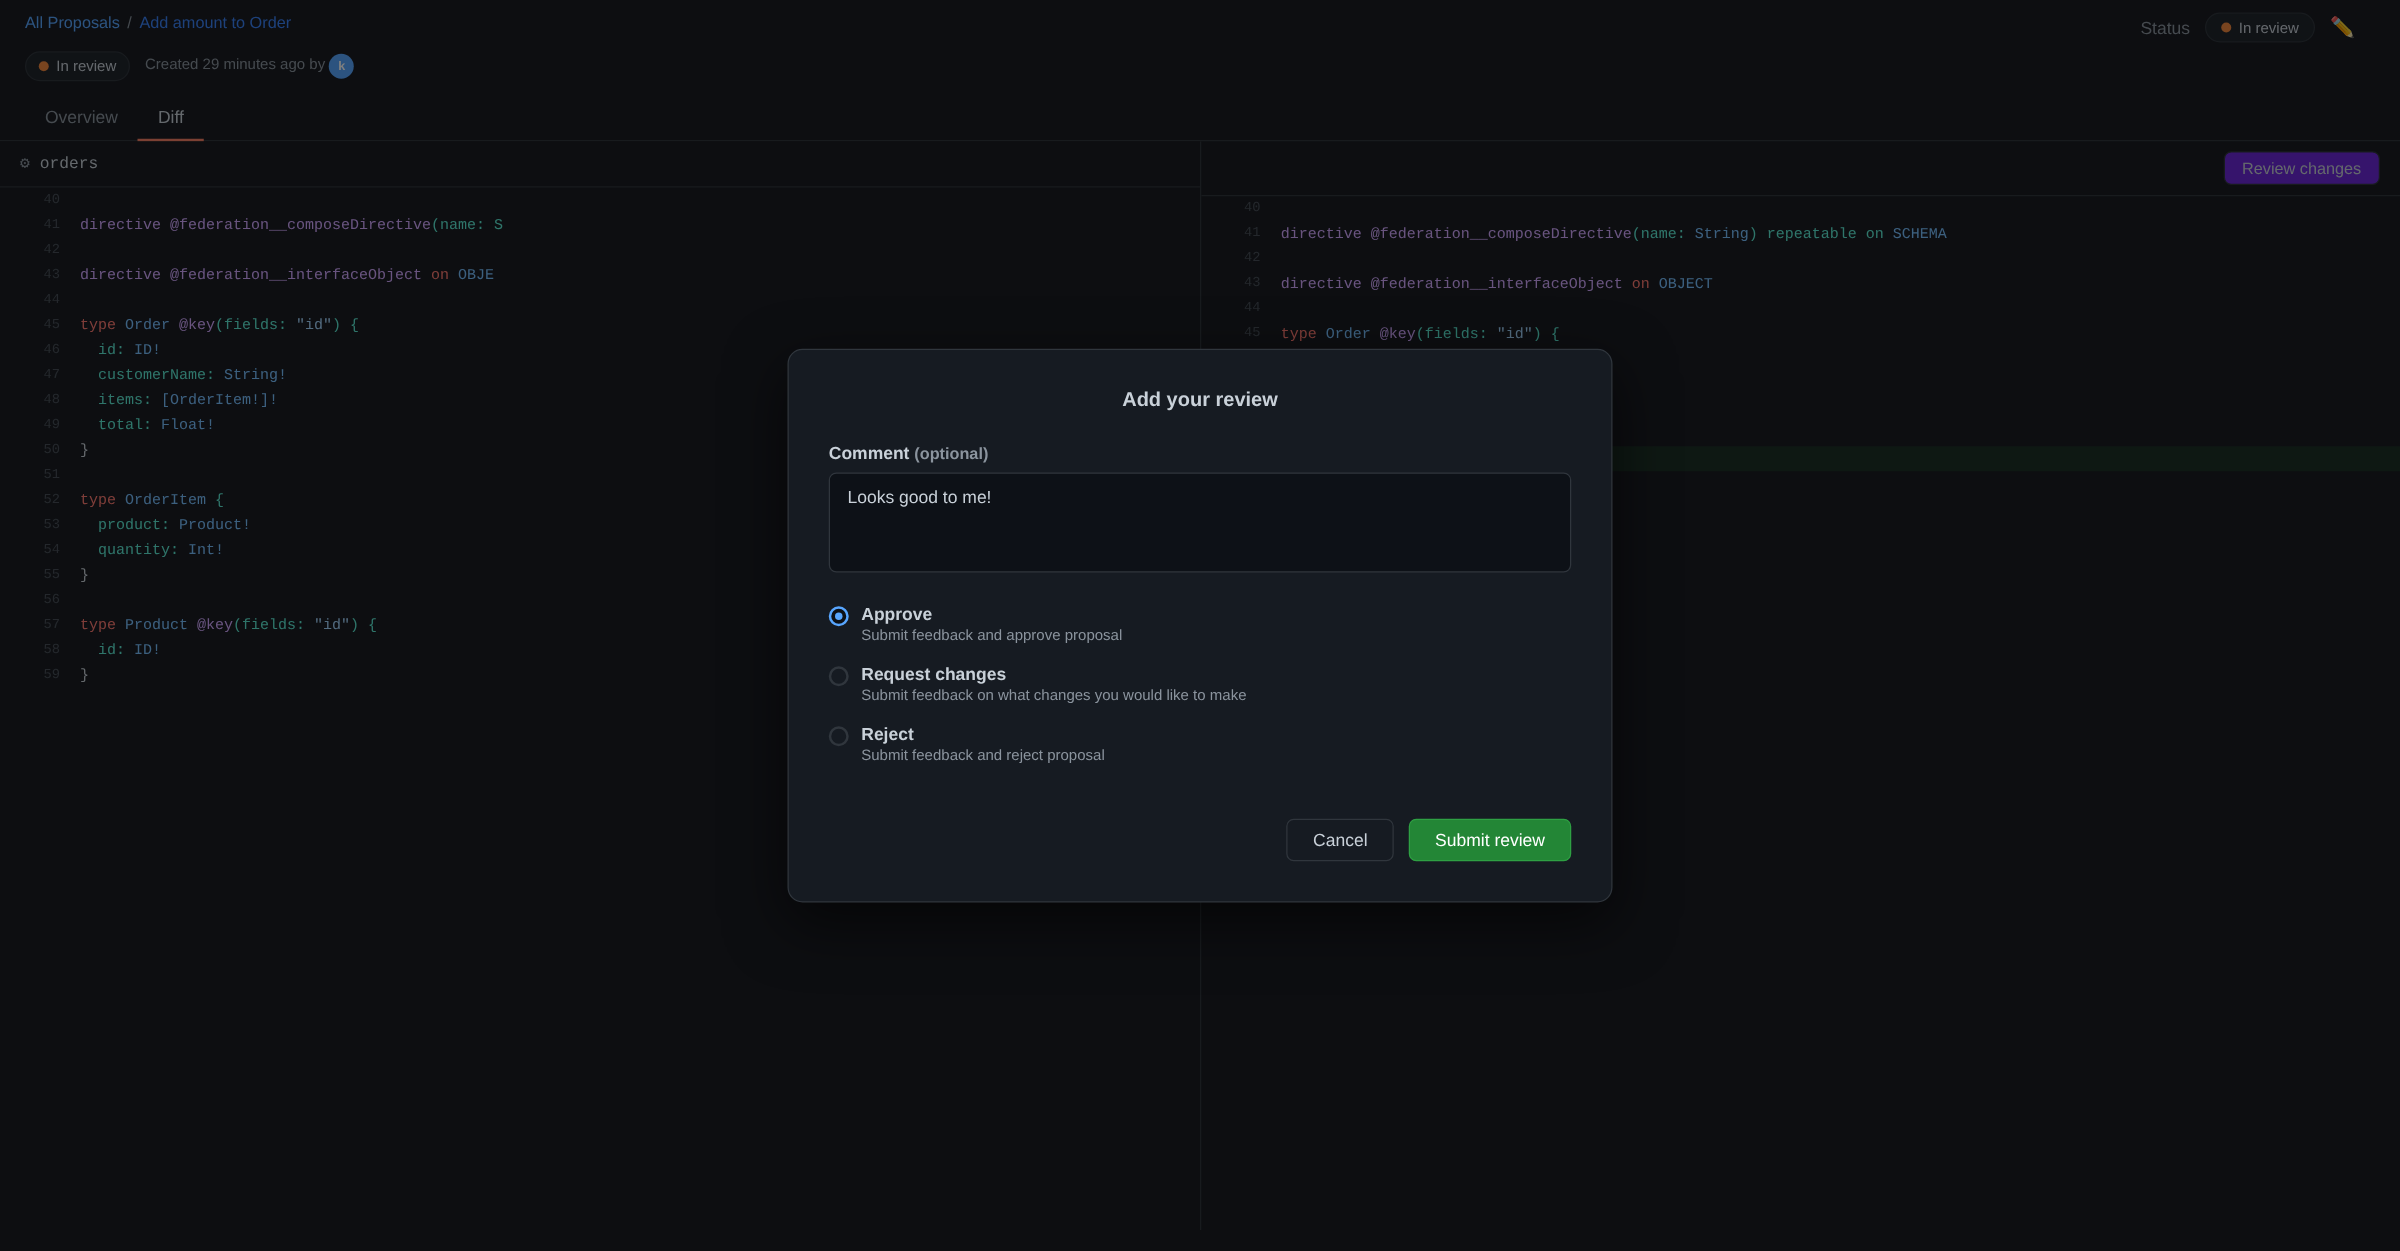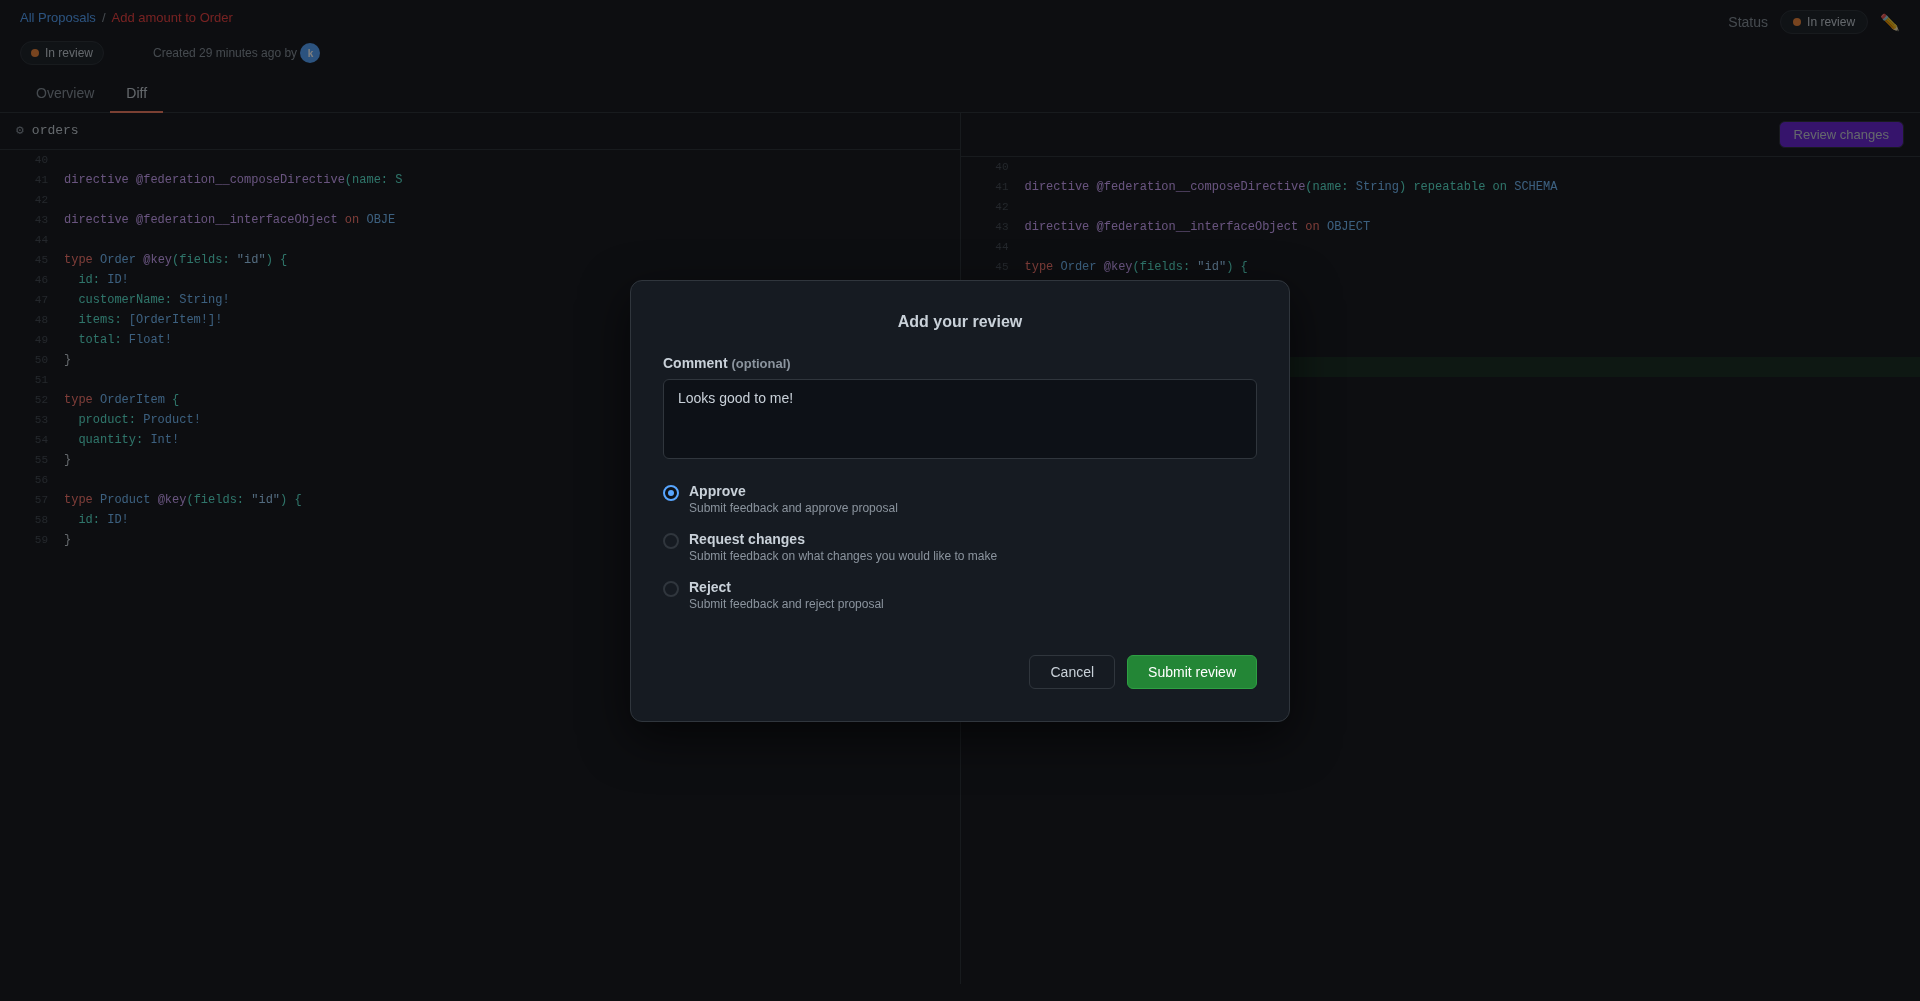--- a/index.html
+++ b/index.html
@@ -19,21 +19,21 @@
       padding: 10px 20px;
       gap: 6px;
       font-size: 13px;
       color: #8b949e;
     }
     .breadcrumb .link {
       color: #58a6ff;
       cursor: pointer;
     }
     .breadcrumb .separator { color: #8b949e; }
-    .breadcrumb .current { color: #ef4444; font-weight: 500; }
+    .breadcrumb .current { color: #3b82f6; font-weight: 500; }
 
     .top-bar {
       display: flex;
       align-items: center;
       padding: 6px 20px;
       gap: 12px;
     }
     .status-badge {
       display: flex;
       align-items: center;
@@ -46,38 +46,37 @@
       color: #c9d1d9;
     }
     .status-dot {
       width: 8px; height: 8px;
       border-radius: 50%;
       background: #f0883e;
     }
     .created-text {
       font-size: 12px;
       color: #8b949e;
-      margin-left: 37px;
     }
     .avatar-small {
       width: 20px; height: 20px;
       border-radius: 50%;
       background: #58a6ff;
       display: inline-flex;
       align-items: center;
       justify-content: center;
       font-size: 10px;
       color: white;
       font-weight: bold;
     }
 
     
     .top-right {
       position: absolute;
-      right: 20px;
+      right: 36px;
       top: 10px;
       display: flex;
       align-items: center;
       gap: 12px;
     }
     .status-label {
       font-size: 14px;
       color: #8b949e;
       font-weight: 500;
     }

